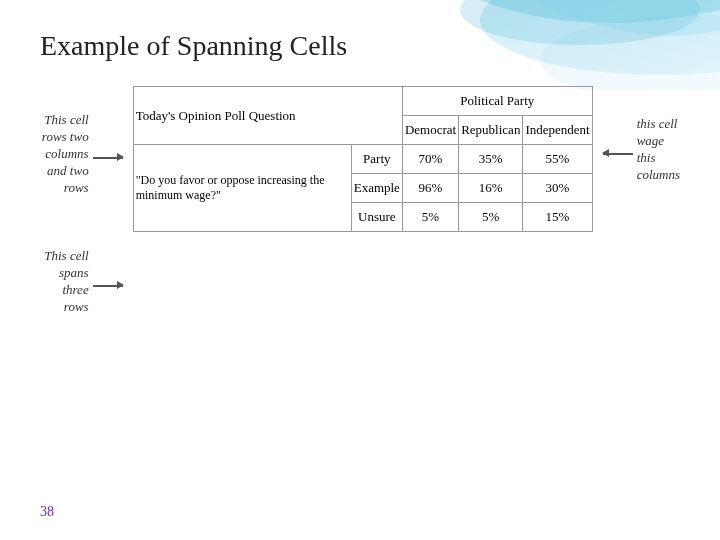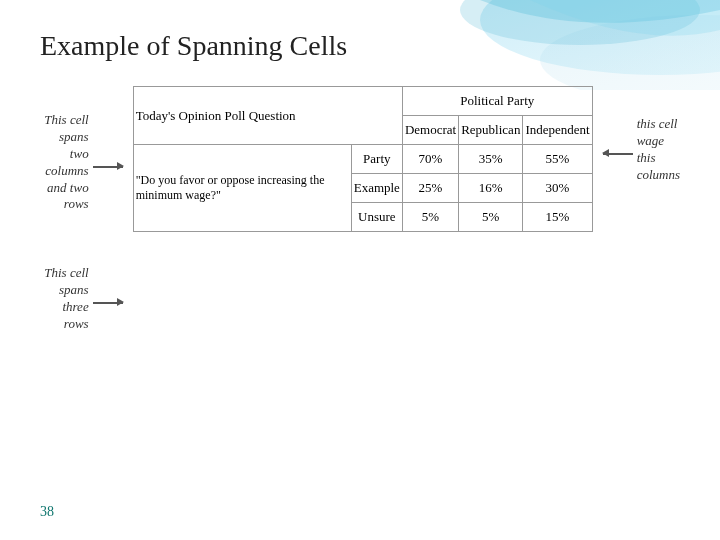--- a/index.html
+++ b/index.html
@@ -71,21 +71,21 @@
     }
 
     table.spanning-table td.left-align {
       text-align: left;
     }
 
     .slide-footer {
       margin-top: auto;
       padding-top: 10px;
       font-size: 14px;
-      color: #0f766e;
+      color: #6d28d9;
     }
 
     .arrow-right {
       display: inline-block;
       width: 30px;
       height: 2px;
       background: #555;
       position: relative;
     }
     .arrow-right::after {
@@ -172,21 +172,21 @@
 <div class="slide-container">
 
   <h1 class="slide-title">Example of Spanning Cells</h1>
 
   <div class="content-area">
 
     <div class="ann-wrapper-left">
       <div class="ann-group-top">
         <div style="text-align:right; font-size:13px; font-style:italic; line-height:1.3; color:#333;">
           <span>This cell</span><br>
-          <span>spans two</span><br>
+          <span>rows two</span><br>
           <span>columns</span><br>
           <span>and two</span><br>
           <span>rows</span>
         </div>
         <div>
           <span class="arrow-right"></span>
         </div>
       </div>
 
       <div class="ann-group-bottom">
@@ -218,21 +218,21 @@
 
           <tr>
             <td rowspan="3" class="left-align" style="font-size:12px;">"Do you favor or oppose increasing the minimum wage?"</td>
             <td>Party</td>
             <td>70%</td>
             <td>35%</td>
             <td>55%</td>
           </tr>
           <tr>
             <td>Example</td>
-            <td>25%</td>
+            <td>96%</td>
             <td>16%</td>
             <td>30%</td>
           </tr>
           <tr>
             <td>Unsure</td>
             <td>5%</td>
             <td>5%</td>
             <td>15%</td>
           </tr>
         </tbody>

